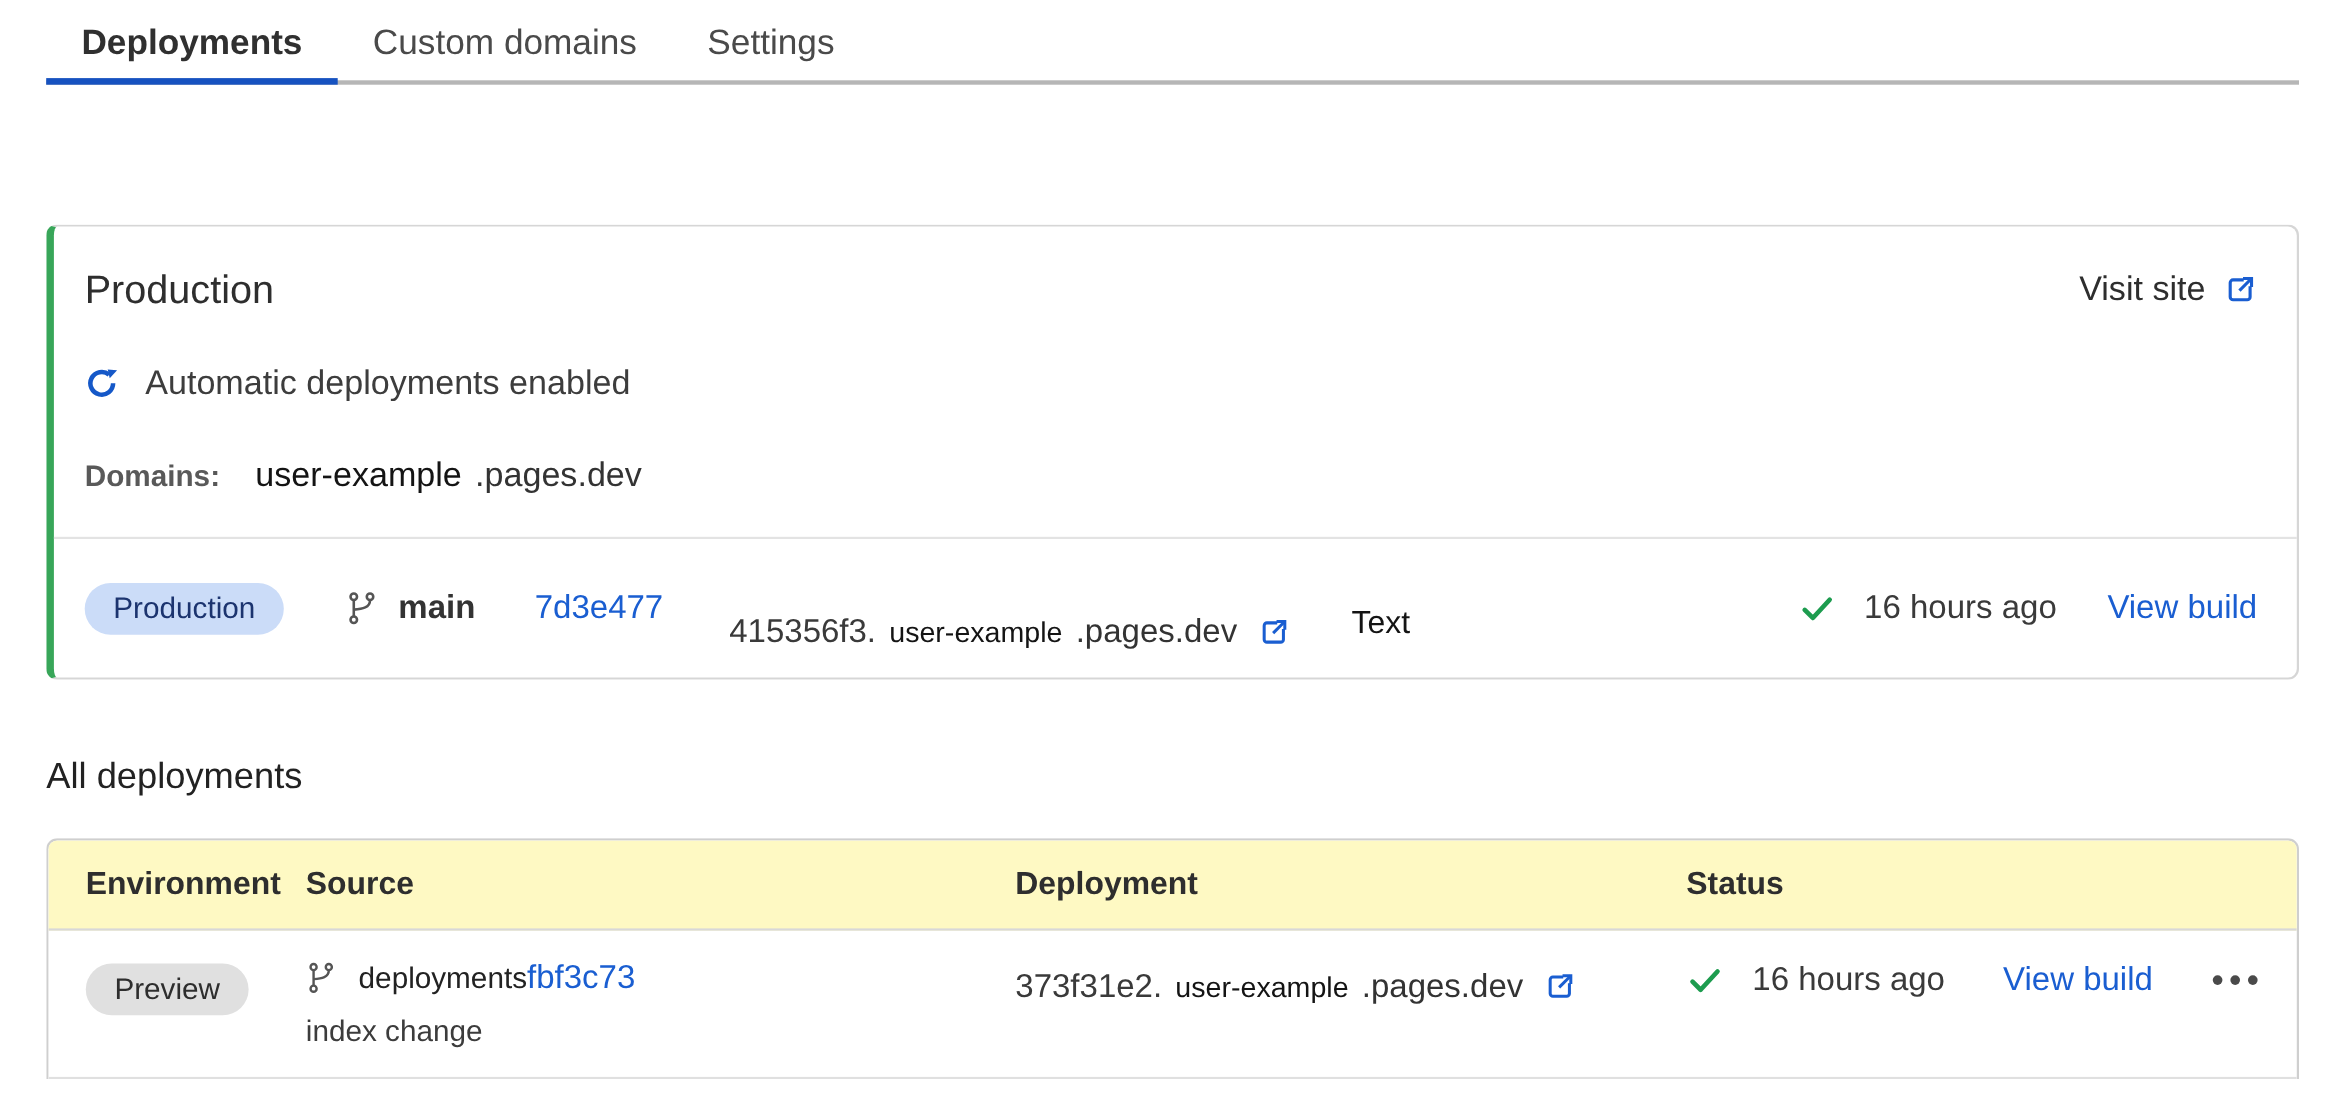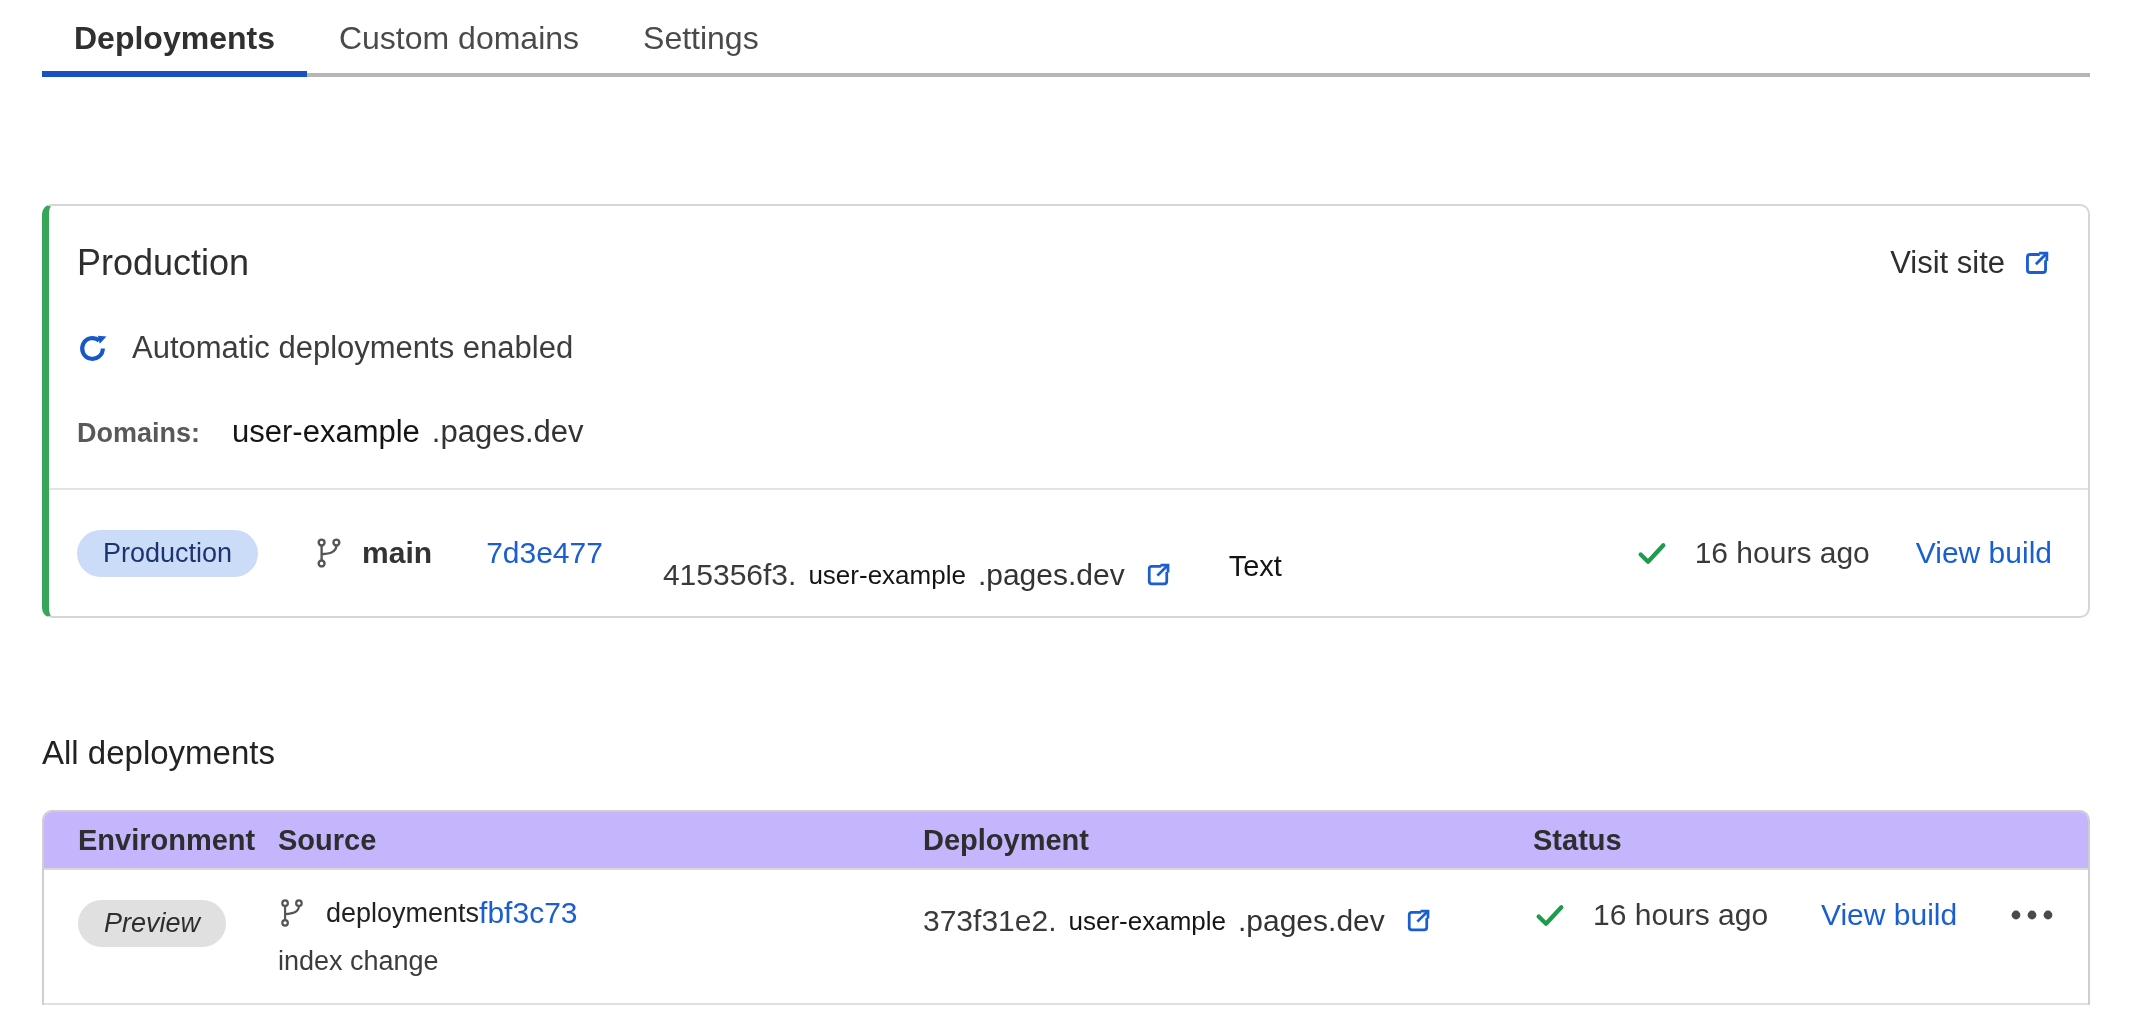--- a/index.html
+++ b/index.html
@@ -42,28 +42,28 @@
   .url-project { font-size:26px; color:#141414; margin:0 12px; }
   .url-suffix { color:#333; }
   .ext-icon { margin-left:18px; }
   .annotation { margin-left:56px; font-size:29px; color:#141414; transform:translateY(13px); }
   .spacer { flex:1; }
   .time-group { display:flex; align-items:center; }
   .time-text { margin-left:26px; font-size:30px; color:#3a3a3a; white-space:nowrap; }
   .view-build { margin-left:46px; }
 
   
-  .section-heading { margin:116px 42px 0; font-size:33px; color:#222; font-weight:400; }
+  .section-heading { margin:68px 42px 0; font-size:33px; color:#222; font-weight:400; }
   .table { margin:38px 42px 0; border:2px solid #cfcfcf; border-bottom:none;
            border-radius:10px 10px 0 0; overflow:hidden; }
   .thead, .trow { display:grid; grid-template-columns:200px 645px 610px 1fr; padding:0 34px; }
-  .thead { background:#c4b5fd; height:58px; align-items:center; border-bottom:2px solid #d8d8d8;
+  .thead { background:#fef9c3; height:82px; align-items:center; border-bottom:2px solid #d8d8d8;
            font-size:29px; font-weight:700; color:#2e2e2e; }
   .trow { padding-top:26px; padding-bottom:26px; border-bottom:2px solid #e0e0e0; }
-  .cell-env { padding-top:4px;font-style:italic; }
+  .cell-env { padding-top:4px; }
   .source-line1 { display:flex; align-items:center; }
   .source-branch { margin-left:20px; font-size:27px; color:#222; }
   .source-commit { font-size:30px; }
   .source-line2 { margin-top:16px; font-size:27px; color:#3c3c3c; }
   .cell-deploy { display:flex; align-items:center; padding-top:8px; align-self:start; }
   .cell-status { display:flex; align-items:center; justify-content:space-between; align-self:start; padding-top:2px; }
   .dots-btn { cursor:pointer; display:flex; align-items:center; }
 
   svg { display:block; }
 </style>

